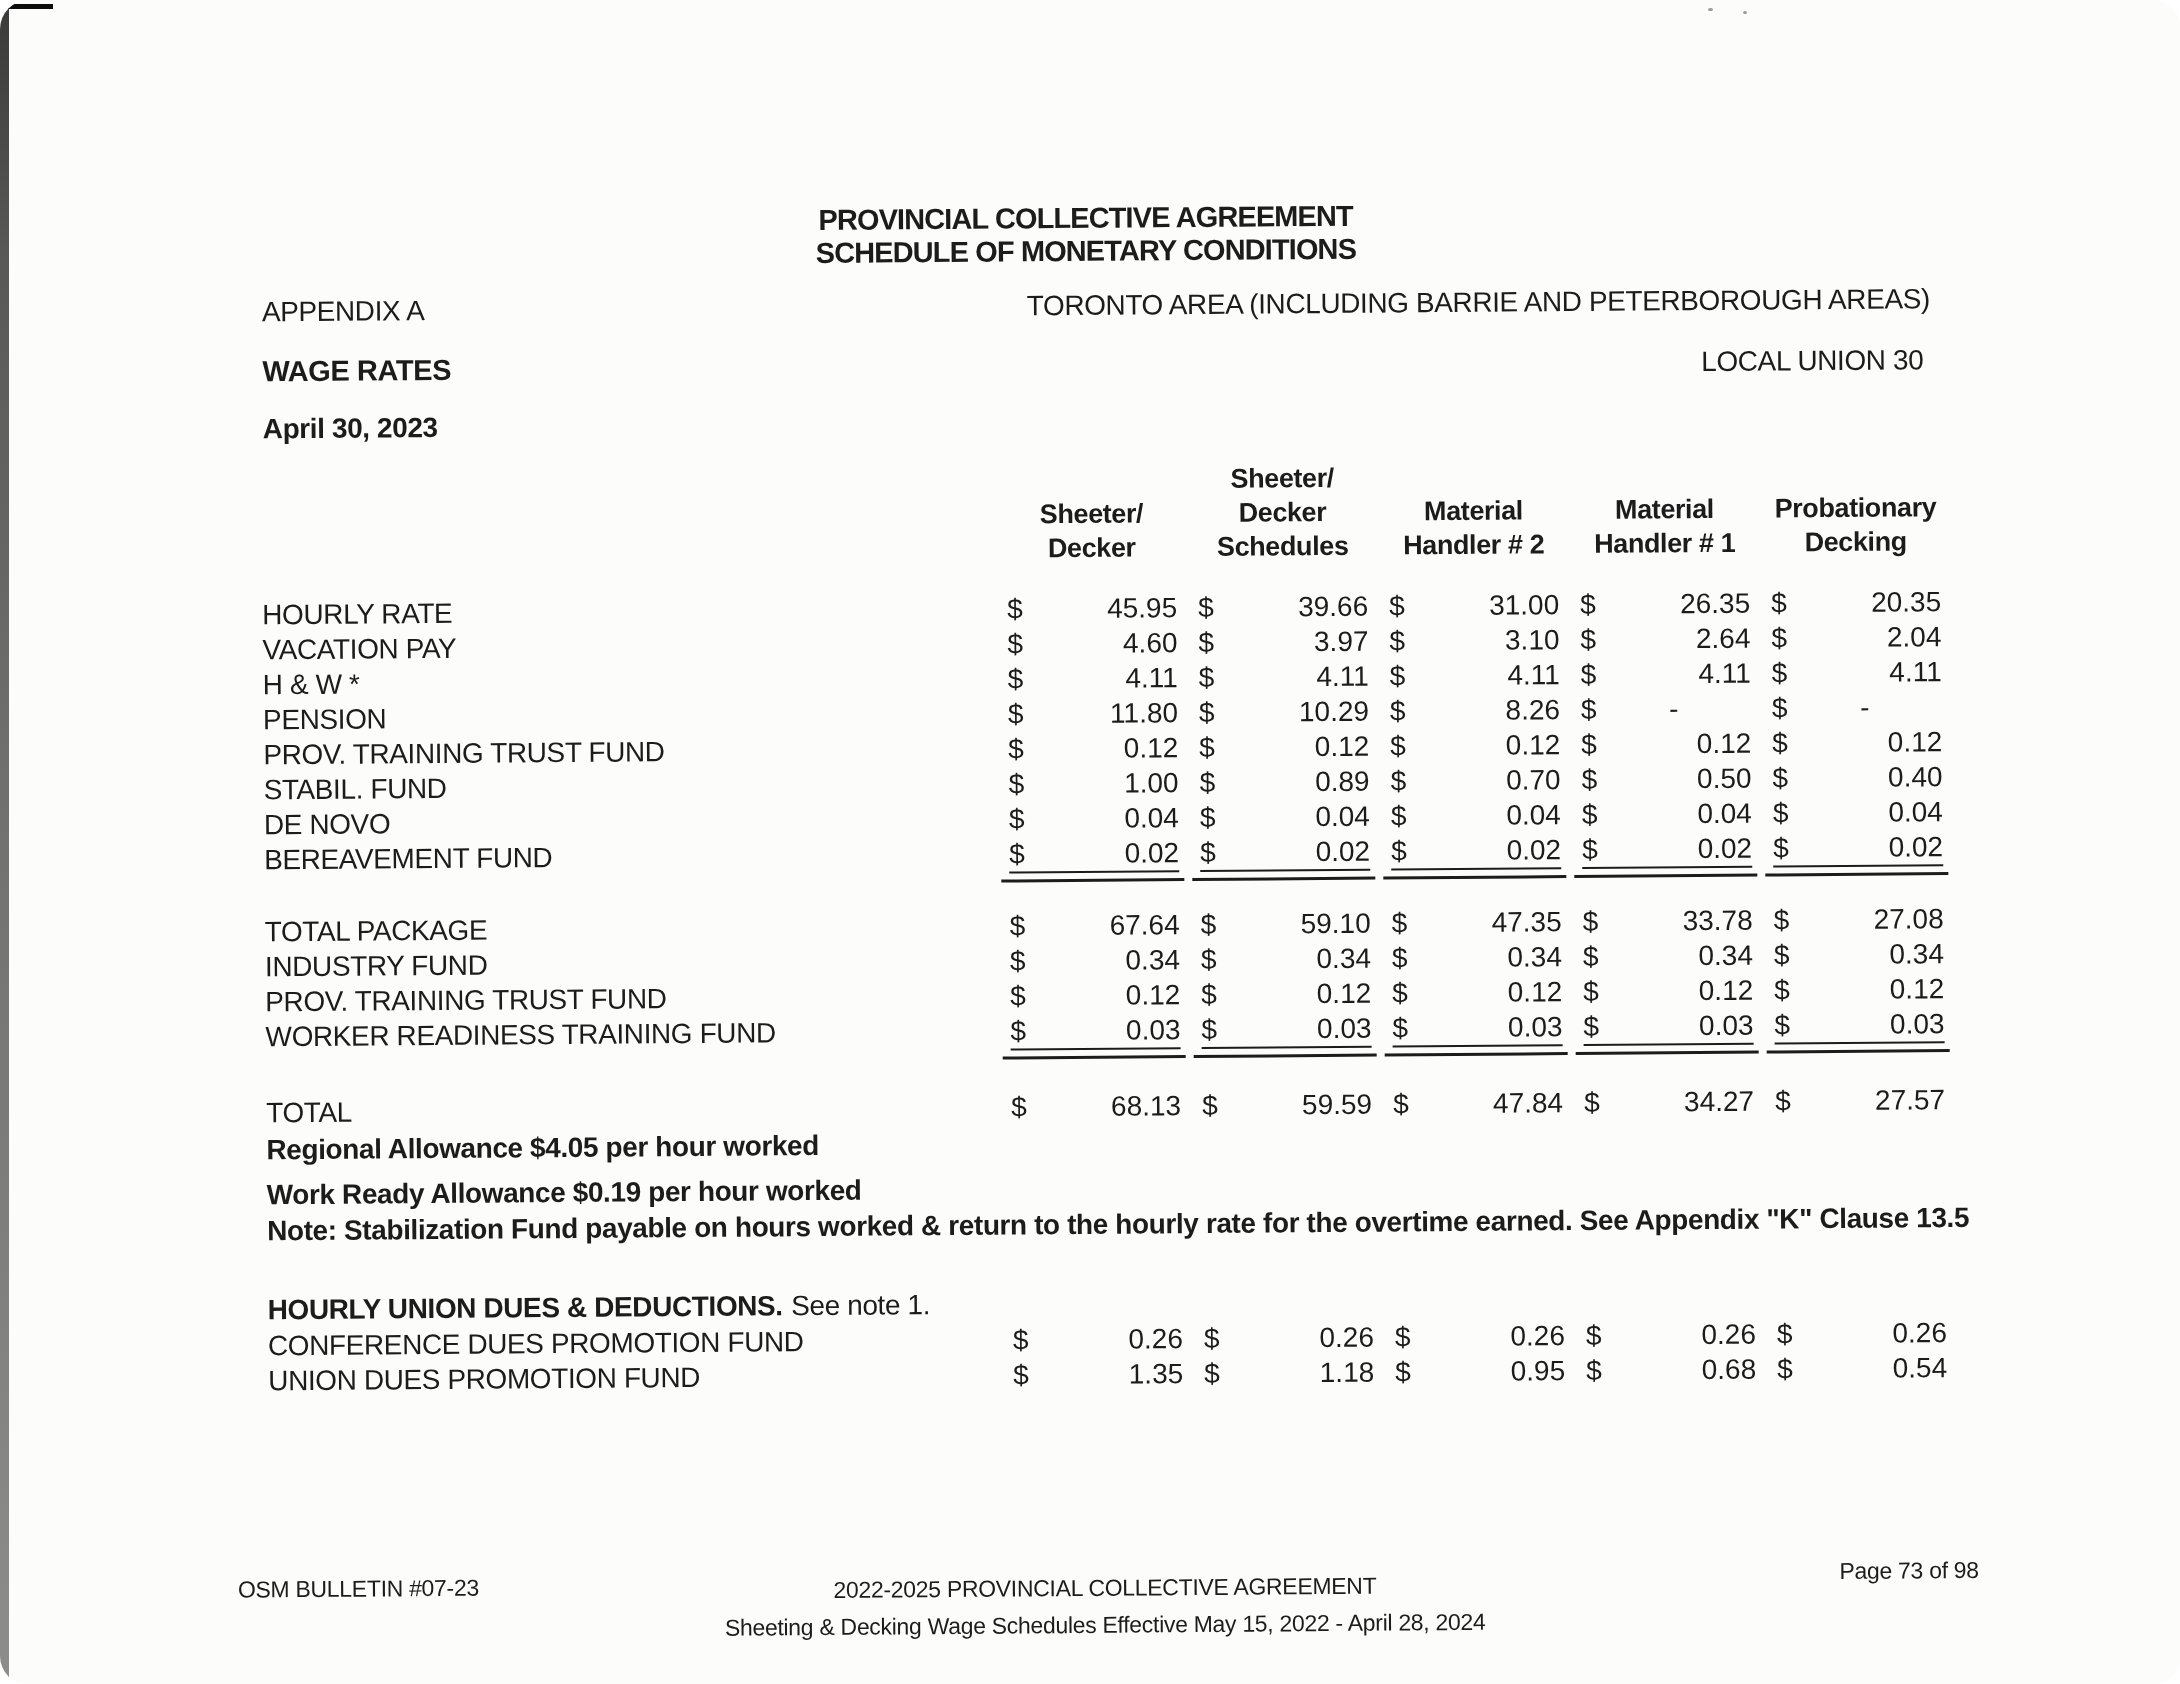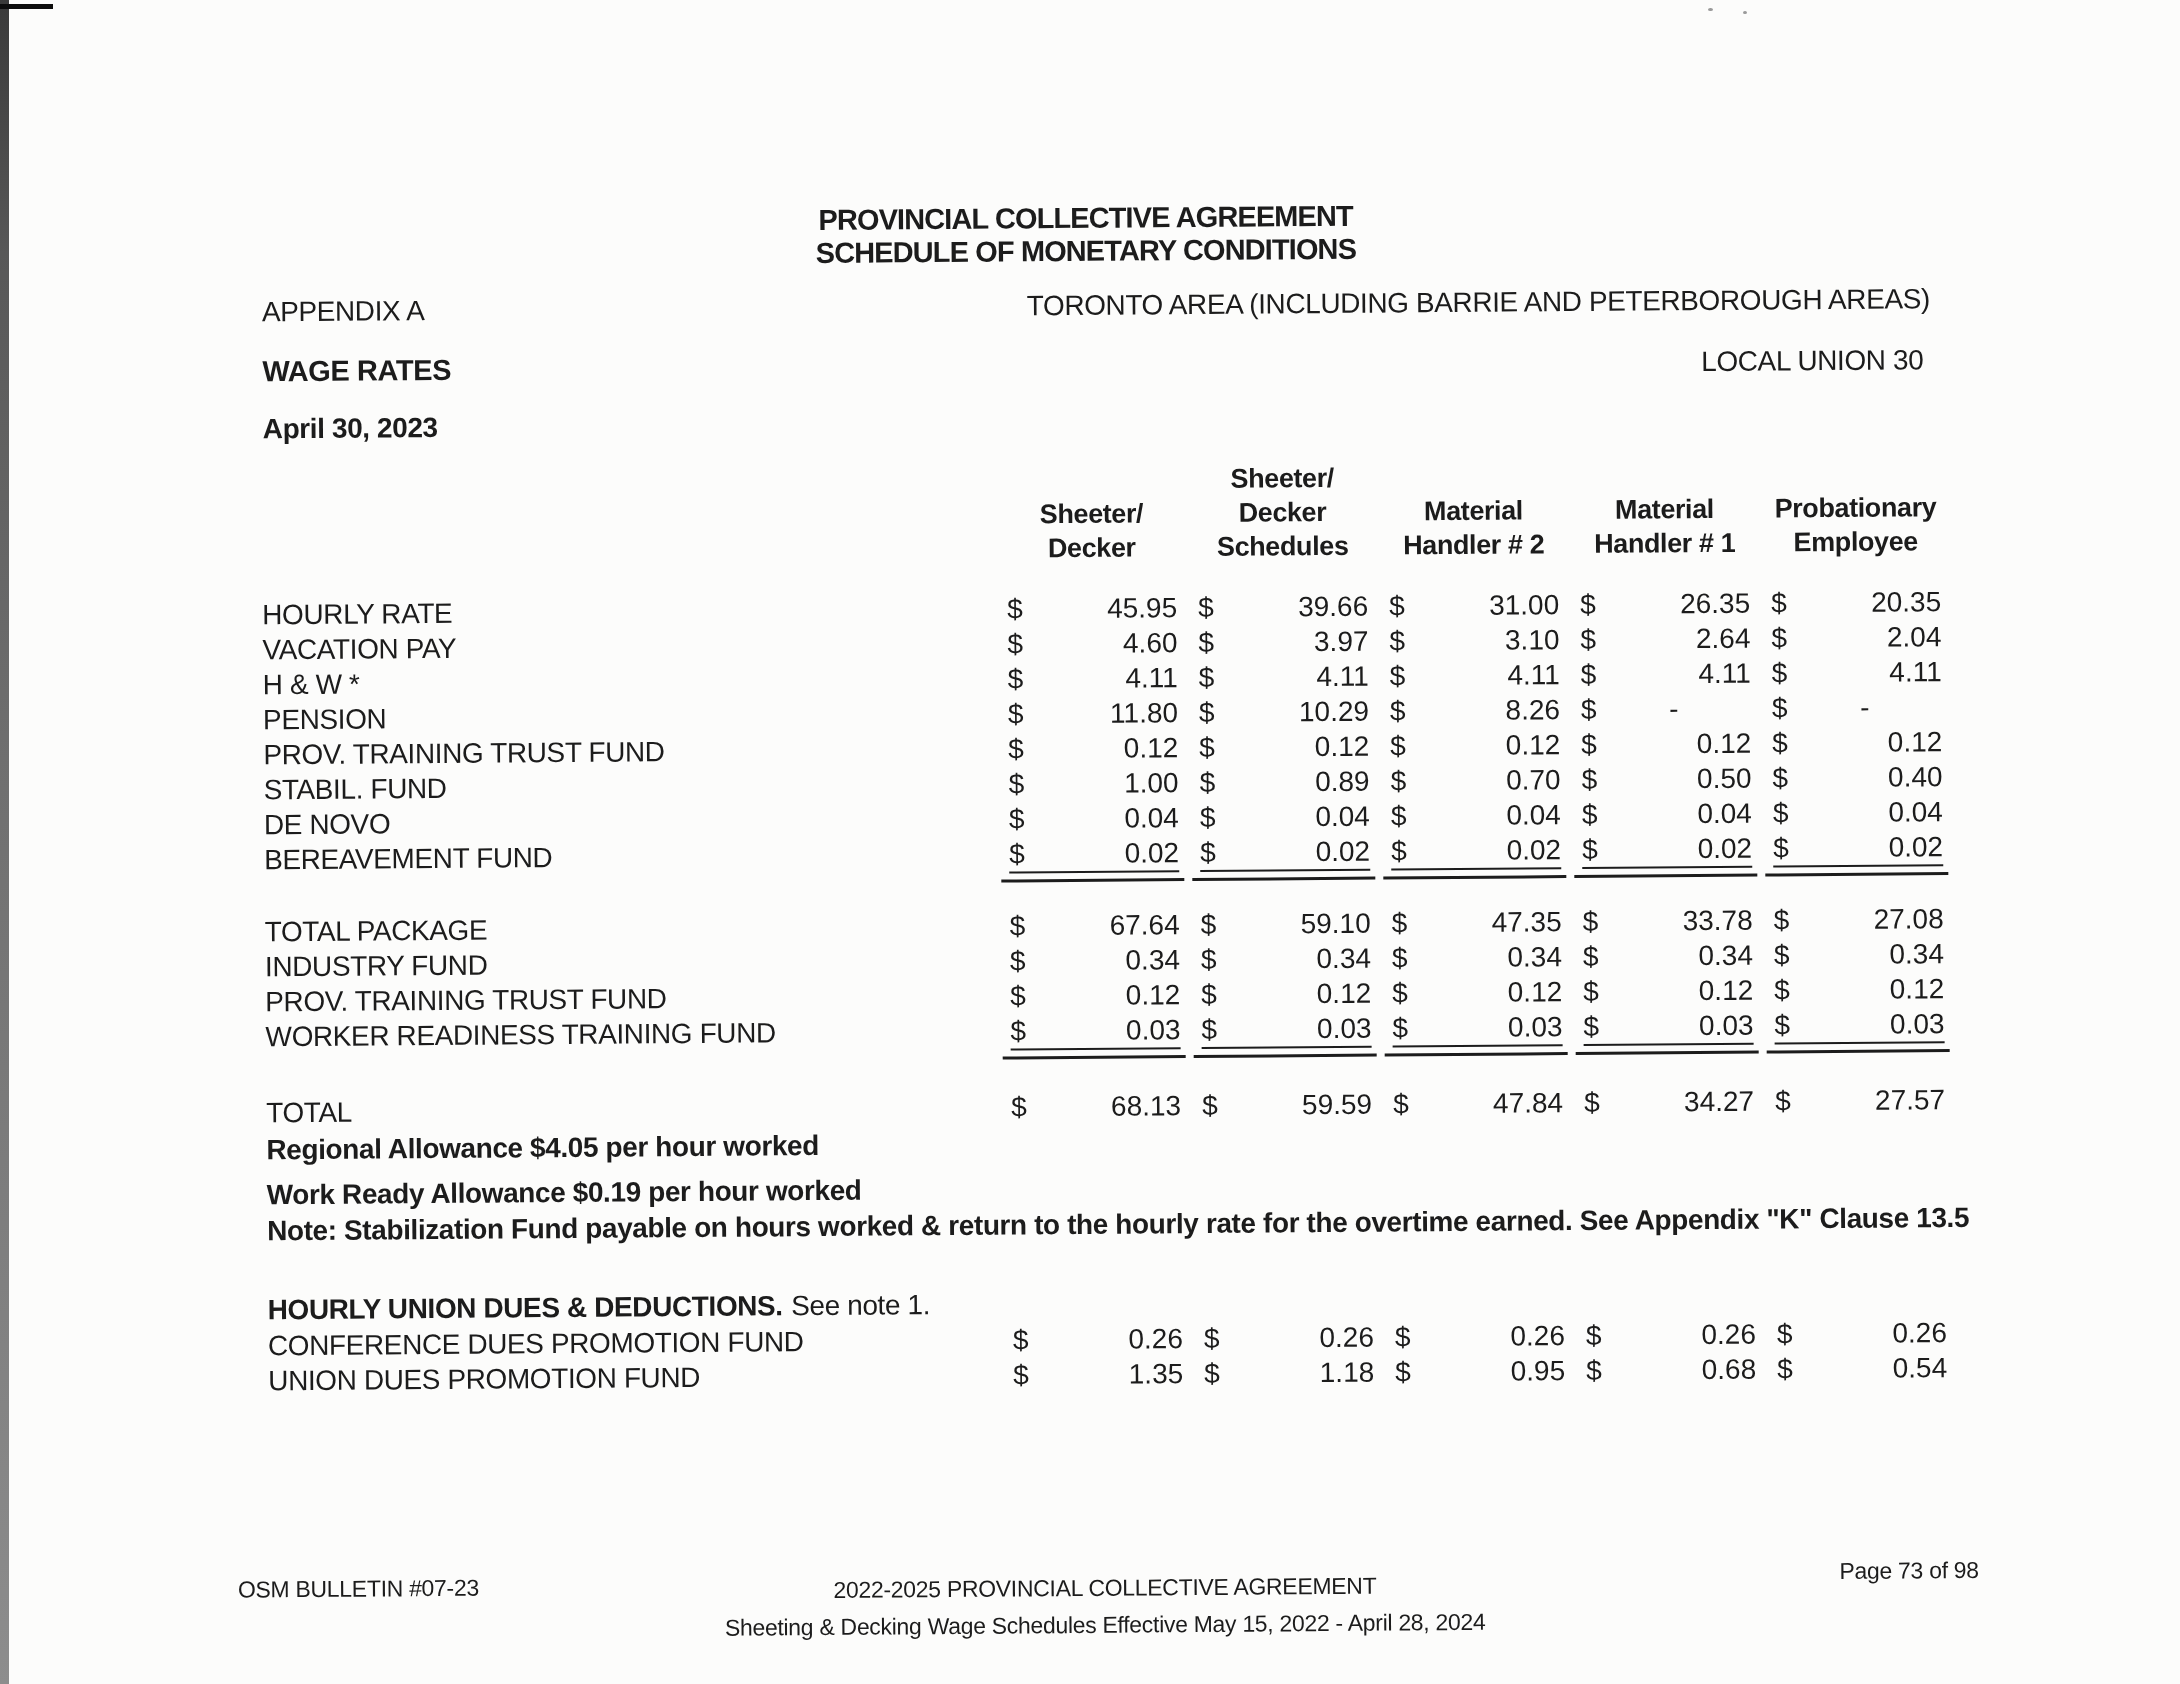--- a/index.html
+++ b/index.html
@@ -1,20 +1,21 @@
 <!DOCTYPE html>
 <html style="font-size:13.6px"><head>
 <meta charset="utf-8">
 <style>
   html, body { margin:0; padding:0; background:#ffffff; }
   #page {
     position:relative; width:2181px; height:1685px;
     background:#fcfcfb; overflow:hidden;
     font-family:"Liberation Sans", sans-serif;
     color:#1c1c1c;
+    border-radius:29px;
   }
   #sheet {
     position:absolute; inset:0;
     transform:rotate(-0.45deg);
     transform-origin:51px 50%;
   }
   .txt { position:absolute; white-space:nowrap; letter-spacing:-0.4px; }
 
   #title { position:absolute; top:210px; left:0; width:2181px; text-align:center;
            font-weight:bold; font-size:29px; line-height:33px; letter-spacing:-0.9px; }
@@ -98,21 +99,21 @@
         <div class="hcell">
           <div>Material</div>
           <div>Handler # 2</div>
         </div>
         <div class="hcell">
           <div>Material</div>
           <div>Handler # 1</div>
         </div>
         <div class="hcell">
           <div>Probationary</div>
-          <div>Employee</div>
+          <div>Decking</div>
         </div>
       </div>
 
     <div id="wage-rows" class="rowgroup">
         <div class="trow">
           <span class="lbl">HOURLY RATE</span>
           <span class="cell">
             <span class="cur">$</span>
             <span class="val">45.95</span>
           </span>

